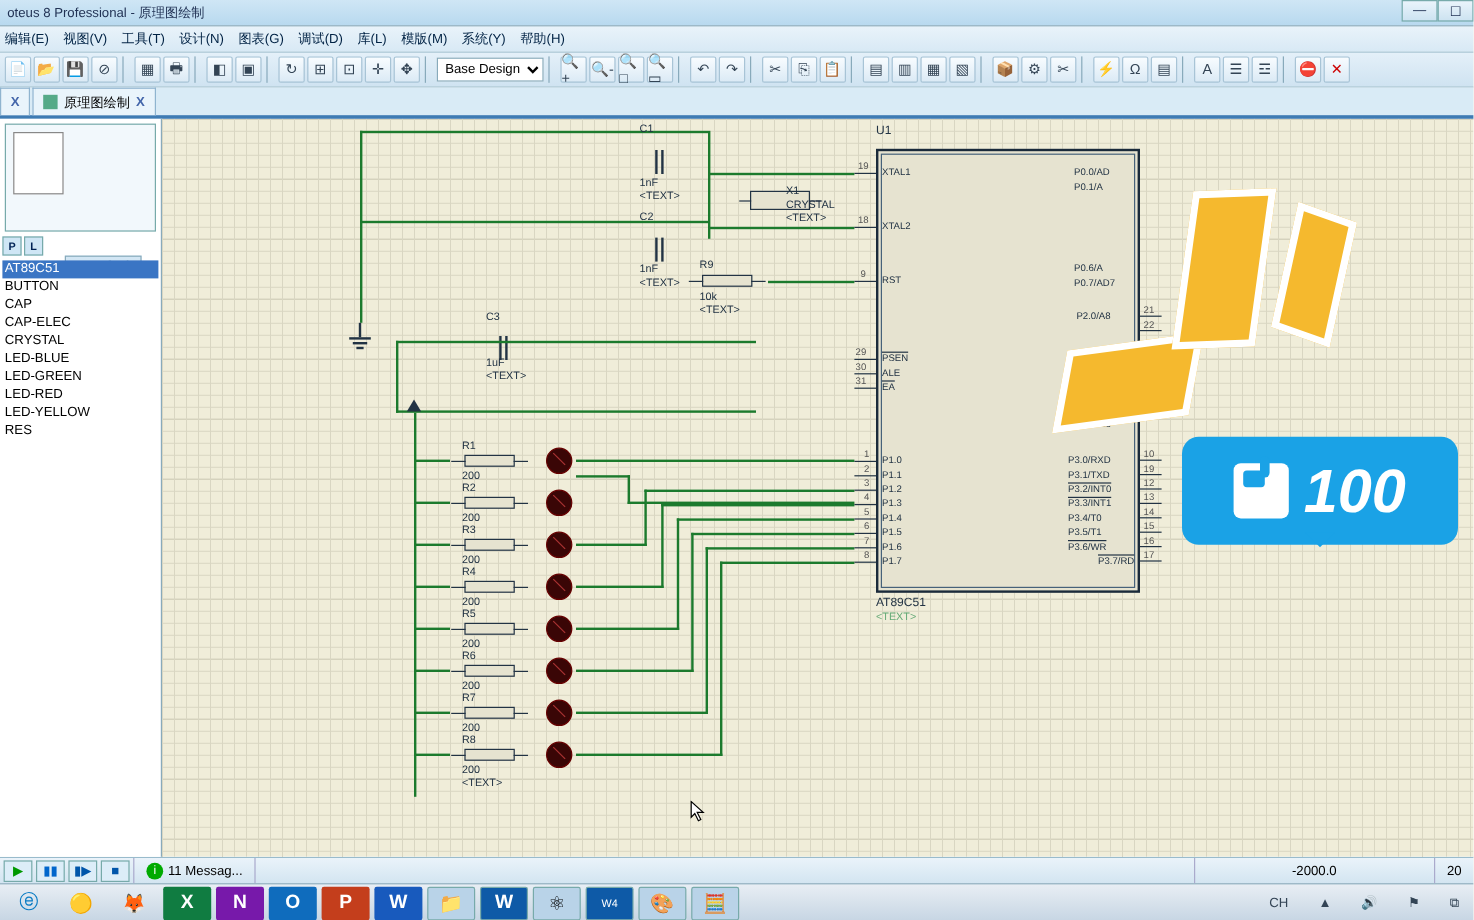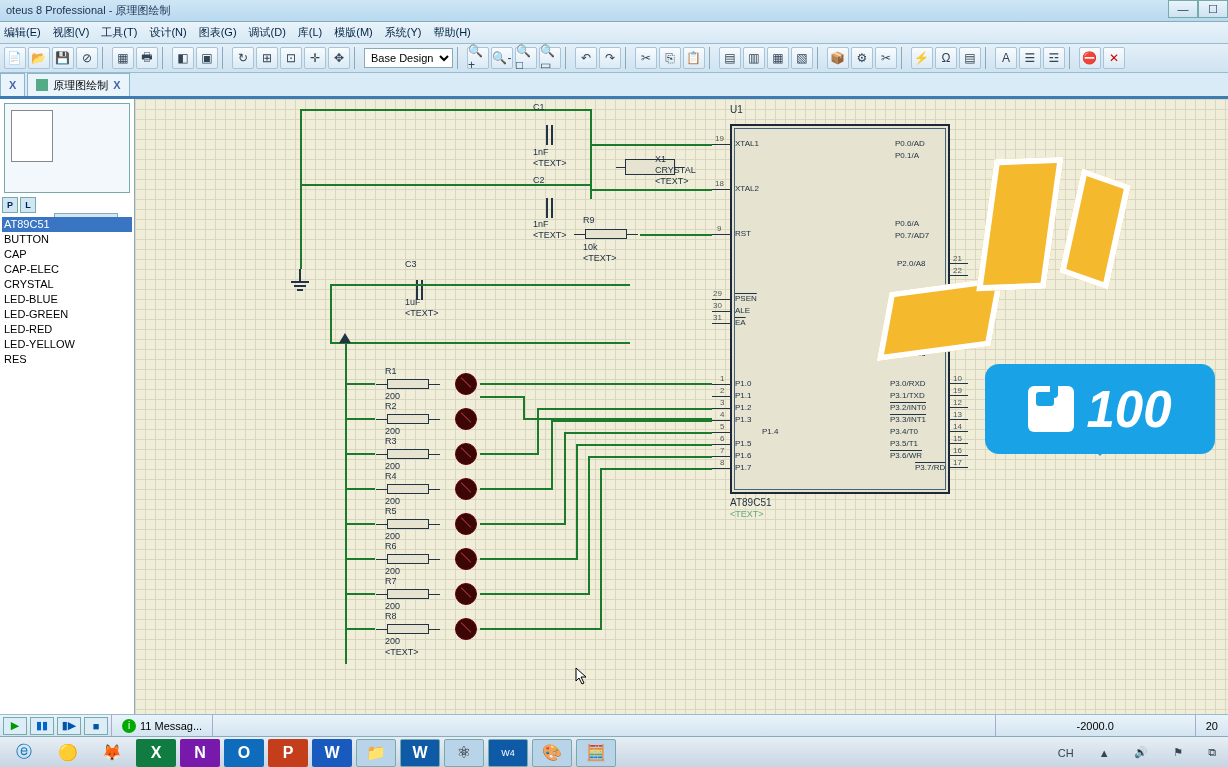--- a/index.html
+++ b/index.html
@@ -375,21 +375,21 @@
         <div class="pinnum" style="left:585px;top:287px;">2</div>
         <div class="pinname" style="left:600px;top:292px;">P1.1</div>
       <div class="pin" style="left:577px;top:309px;"></div>
         <div class="pinnum" style="left:585px;top:299px;">3</div>
         <div class="pinname" style="left:600px;top:304px;">P1.2</div>
       <div class="pin" style="left:577px;top:321px;"></div>
         <div class="pinnum" style="left:585px;top:311px;">4</div>
         <div class="pinname" style="left:600px;top:316px;">P1.3</div>
       <div class="pin" style="left:577px;top:333px;"></div>
         <div class="pinnum" style="left:585px;top:323px;">5</div>
-        <div class="pinname" style="left:600px;top:328px;margin-left:27px;">P1.4</div>
+        <div class="pinname" style="left:600px;top:328px;">P1.4</div>
       <div class="pin" style="left:577px;top:345px;"></div>
         <div class="pinnum" style="left:585px;top:335px;">6</div>
         <div class="pinname" style="left:600px;top:340px;">P1.5</div>
       <div class="pin" style="left:577px;top:357px;"></div>
         <div class="pinnum" style="left:585px;top:347px;">7</div>
         <div class="pinname" style="left:600px;top:352px;">P1.6</div>
       <div class="pin" style="left:577px;top:369px;"></div>
         <div class="pinnum" style="left:585px;top:359px;">8</div>
         <div class="pinname" style="left:600px;top:364px;">P1.7</div>
 

